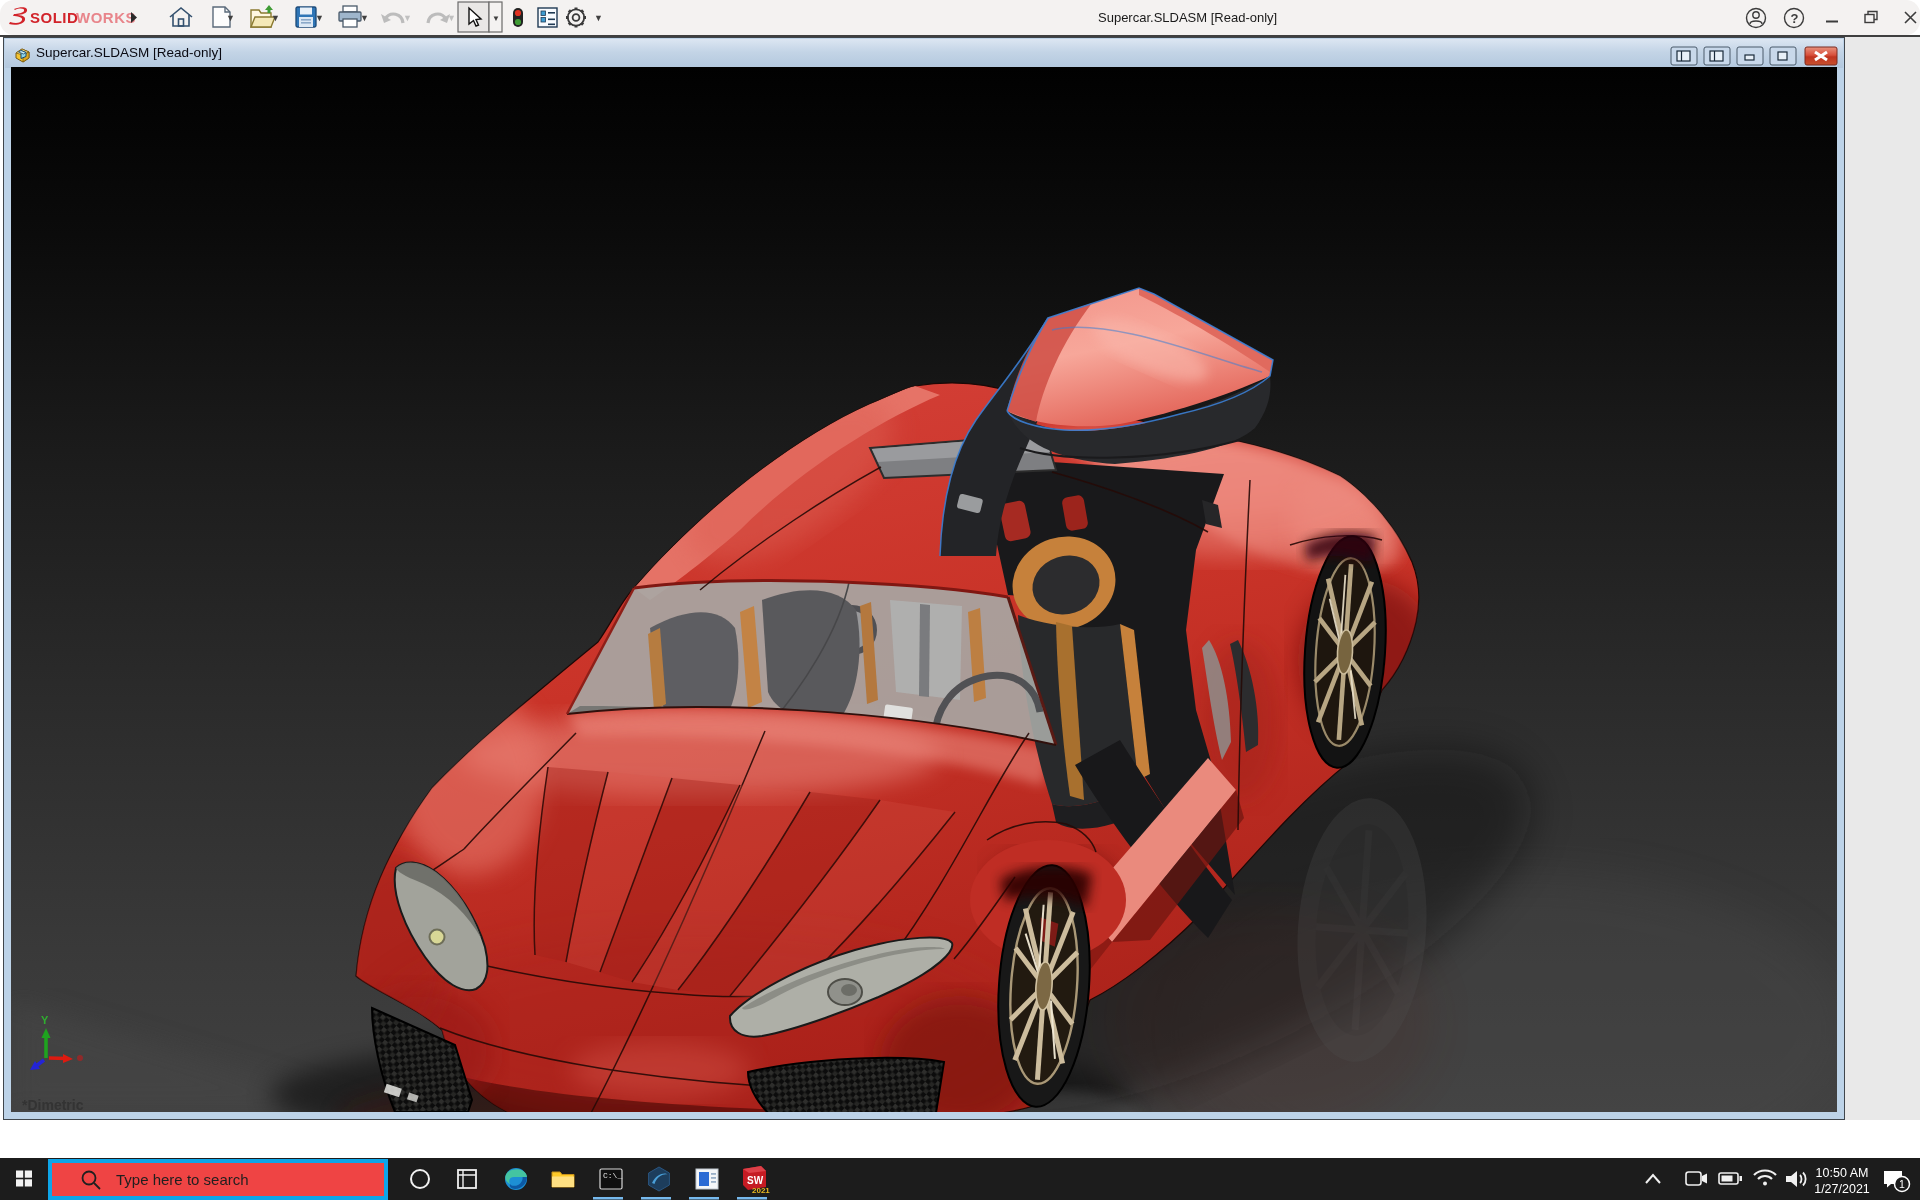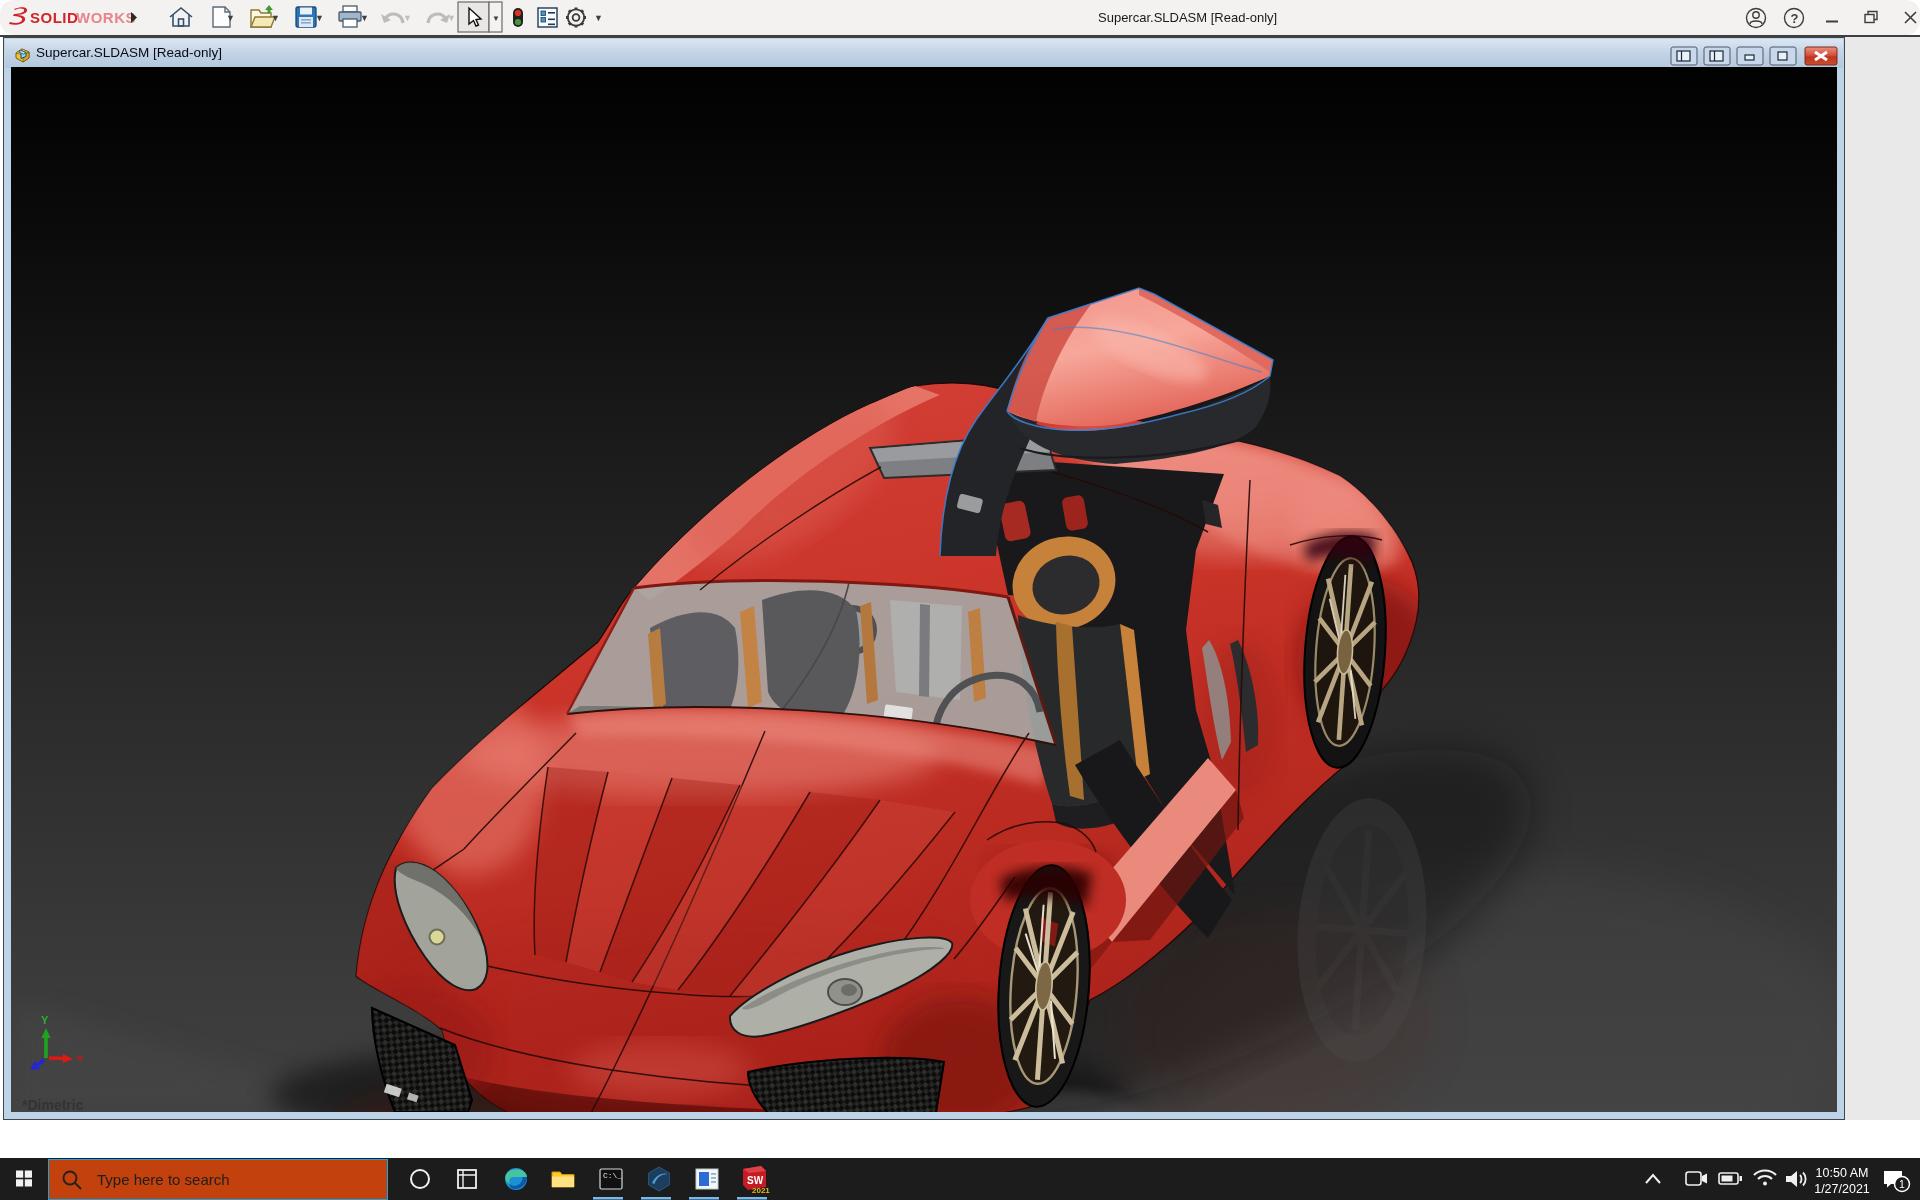--- a/index.html
+++ b/index.html
@@ -8,21 +8,21 @@
   #topbar { position:absolute; left:0; top:0; width:1920px; height:35px; background:#f4f2f1;border-radius:14px; }
   #topline { position:absolute; left:0; top:35px; width:1920px; height:2px; background:#3f3f3f; }
   #rightgray { position:absolute; left:1845px; top:37px; width:75px; height:1083px; background:#e9e9e9; }
   #docwin { position:absolute; left:3px; top:37px; width:1842px; height:1083px;
     background:#bdd3e8; border:1px solid #40464c; }
   #doctitle { position:absolute; left:1px; top:1px; width:1838px; height:29px;
     background:linear-gradient(#dce6f2 0%, #c3d4e6 45%, #b3c8de 100%); }
   #viewport { position:absolute; left:7px; top:29px; width:1826px; height:1045px; background:#000; }
   #taskbar { position:absolute; left:0; top:1158px; width:1920px; height:42px; background:#1c1c1c; }
   #searchbox { position:absolute; left:48px; top:1159px; width:340px; height:41px;
-    background:#c2410c; border:1px solid #0ea5e9; display:flex; align-items:center; }
+    background:#ef4444; border:4px solid #0ea5e9; display:flex; align-items:center;padding-left:16px; }
   #searchbox span.txt { color:#1f1f1f; font-size:15px; margin-left:14px; }
   .caret { color:#404040; font-size:9px; }
 </style>
 </head>
 <body>
 
 <div id="topbar">
 
   <svg width="360" height="35" style="position:absolute;left:0;top:0">
     <g fill="#d2232a">

